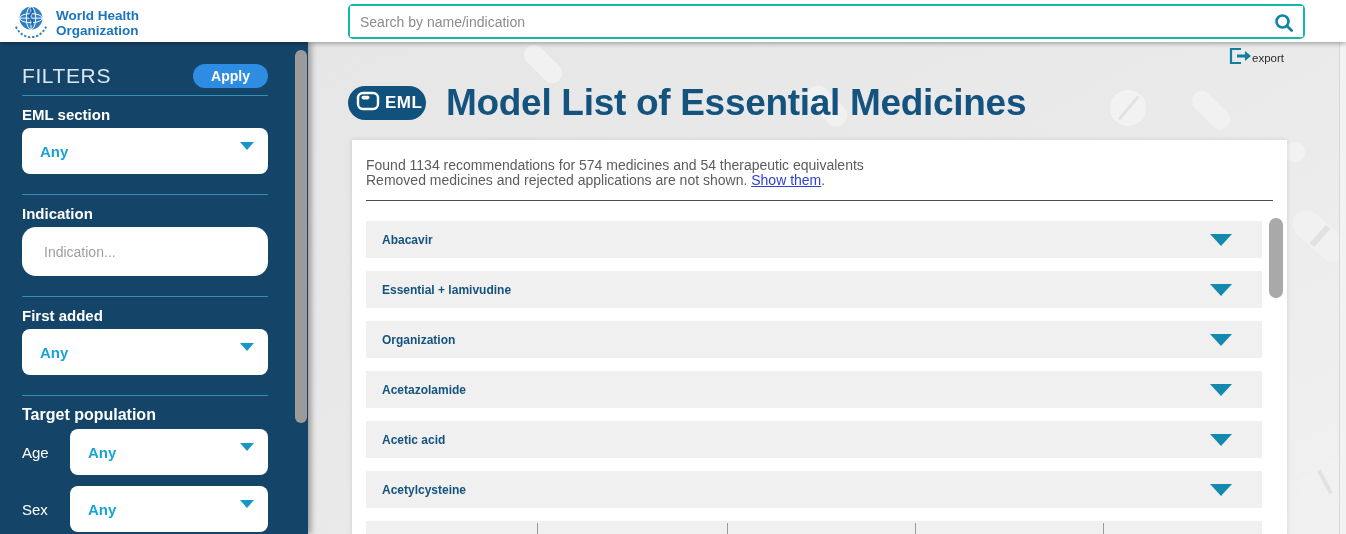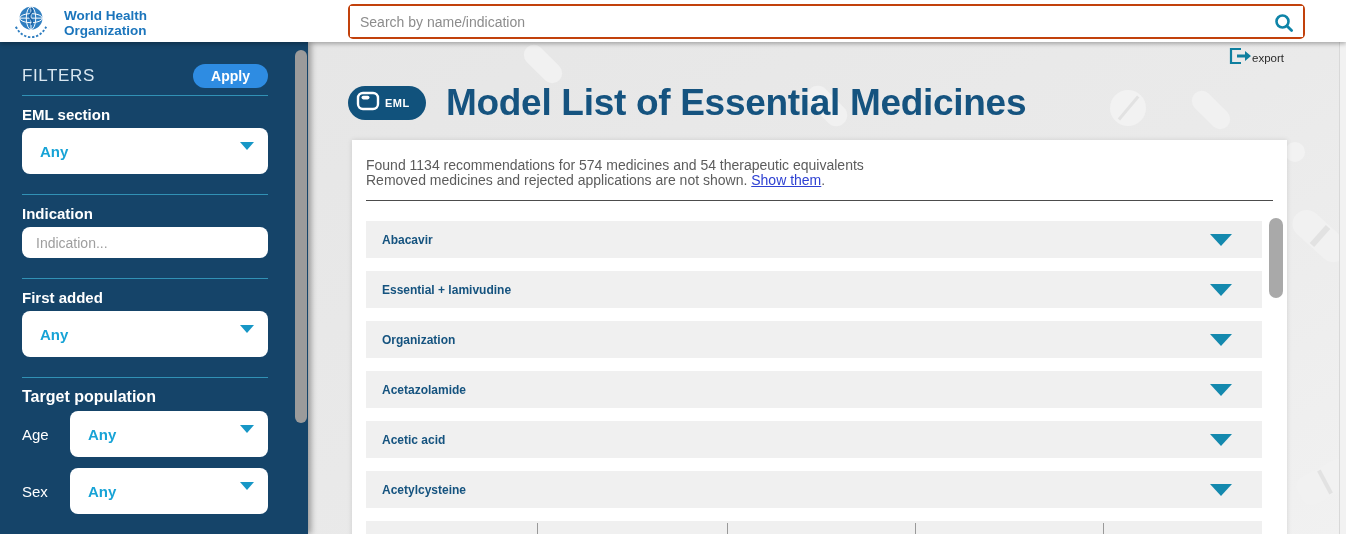--- a/index.html
+++ b/index.html
@@ -3,50 +3,50 @@
 <meta charset="utf-8">
 <style>
   * { box-sizing: border-box; margin: 0; padding: 0; }
   html,body { background:#fff; }
   body { font-family: "Liberation Sans", sans-serif; }
   #page { position:relative; width:1346px; height:534px; overflow:hidden; background:#fff; }
 
   
   .hdr { position:absolute; left:0; top:0; width:1346px; height:42px; background:#fff;
          box-shadow:0 2px 4px rgba(0,0,0,.28); z-index:30; }
-  .logo { position:absolute; left:12px; top:2px; display:flex; align-items:center; gap:14px; }
+  .logo { position:absolute; left:12px; top:2px; display:flex; align-items:center; gap:6px; }
   .logo-text { color:#1b75bc; font-weight:bold; font-size:13.5px; line-height:15px; }
   .search-wrap { position:absolute; left:348px; top:4px; width:957px; height:35px;
-                 border:2px solid #c2410c; border-radius:5px; background:#fff; }
+                 border:2px solid #14b8a6; border-radius:5px; background:#fff; }
   .search-wrap input { position:absolute; left:0; top:0; width:100%; height:100%; border:none; outline:none;
                  padding:0 42px 0 10px; font-size:14px; font-family:"Liberation Sans",sans-serif; color:#333; }
   .search-wrap input::placeholder { color:#8c8c8c; }
   .search-icon { position:absolute; right:8px; top:6px; }
 
   
   .sb { position:absolute; left:0; top:42px; width:308px; height:492px; background:#154469;
         padding:0 40px 0 22px; box-shadow:3px 0 6px rgba(0,0,0,.35); z-index:10; }
   .sb-thumb { position:absolute; right:1px; top:8px; width:12px; height:373px;
               background:#9b9b9b; border-radius:6px; }
   .filters-row { display:flex; justify-content:space-between; align-items:center; margin-top:22px; height:24px; }
-  .filters-title { color:#d9e7f1; font-size:17px; letter-spacing:.6px; font-weight:500; }
+  .filters-title { color:#d9e7f1; font-size:21px; letter-spacing:.6px; font-weight:500; }
   .apply-btn { width:75px; height:24px; background:#2e8ce2; color:#fff; border:none; border-radius:12px;
                font-size:14px; font-weight:bold; font-family:"Liberation Sans",sans-serif; cursor:pointer; }
   .sb-div { border:none; border-top:1px solid #3191b5; margin-top:7px; }
   .sb-div.m20 { margin-top:20px; }
   .sb-div.m21 { margin-top:21px; }
   .sb-label { margin-top:10px; color:#fff; font-size:15px; font-weight:bold; }
   .sb-label.big { font-size:16px; }
   .sb-select { position:relative; margin-top:5px; height:46px; background:#fff; border-radius:8px;
                display:flex; align-items:center; padding-left:18px; cursor:pointer; }
   .sb-select .val { color:#17a3d6; font-size:15px; font-weight:bold; }
   .chev { position:absolute; right:14px; top:14px; width:0; height:0;
           border-left:7px solid transparent; border-right:7px solid transparent; border-top:8px solid #1797c6; }
-  .sb-input { margin-top:5px; height:31px; width:100%; background:#fff; border:none; border-radius:8px;
-              padding:0 14px; font-size:14px; font-family:"Liberation Sans",sans-serif; color:#333; outline:none; }
+  .sb-input { margin-top:5px; height:49px; width:100%; background:#fff; border:none; border-radius:14px;
+              padding:0 22px; font-size:14px; font-family:"Liberation Sans",sans-serif; color:#333; outline:none; }
   .sb-input::placeholder { color:#9e9e9e; }
   .tp-row { display:flex; align-items:center; margin-top:5px; }
   .tp-row.sex { margin-top:11px; }
   .tp-label { width:48px; color:#fff; font-size:15px; }
   .tp-row .sb-select { flex:1; margin-top:0; }
 
   
   .main { position:absolute; left:308px; top:42px; width:1038px; height:492px;
           background:linear-gradient(150deg,#e6e6e6 0%,#eaeaea 55%,#f1f1f1 100%); overflow:hidden; }
   .wm { position:absolute; pointer-events:none; }
@@ -54,21 +54,21 @@
   .wm.circle { background:#f2f2f2; border-radius:50%; }
   .wm .slash { position:absolute; left:46%; top:8%; width:8%; height:84%; background:#e2e2e2; }
 
   .export { position:absolute; top:4px; right:62px; display:flex; flex-direction:row; align-items:center;
             cursor:pointer; z-index:6; }
   .export-label { font-size:11.5px; color:#2b2b2b; margin-top:1px; }
 
   .title-row { position:absolute; left:40px; top:40px; display:flex; align-items:center; gap:20px; z-index:4; }
   .eml-badge { width:78px; height:34px; background:#11527c; border-radius:17px; display:flex;
                align-items:center; padding-left:8px; gap:5px; }
-  .eml-badge .txt { color:#fff; font-weight:bold; font-size:11px; letter-spacing:.5px; }
+  .eml-badge .txt { color:#fff; font-weight:bold; font-size:17px; letter-spacing:.5px; }
   .page-title { color:#15537f; font-size:37px; font-weight:bold; letter-spacing:-.3px; white-space:nowrap; }
 
   .panel { position:absolute; left:44px; top:98px; width:935px; height:440px; background:#fff;
            box-shadow:0 0 5px rgba(0,0,0,.12); z-index:5; }
   .summary { margin:18px 14px 0; color:#5c5c5c; font-size:14px; line-height:15px; }
   .summary a { color:#2e41d2; text-decoration:underline; cursor:pointer; }
   .p-div { border:none; border-top:1px solid #4c4c4c; margin:12px 14px 0; }
   .med-list { margin-top:20px; }
   .med-row { position:relative; height:37px; margin:0 25px 13px 14px; background:#f0f0f0;
              display:flex; align-items:center; padding:0 30px 0 16px; cursor:pointer; }

